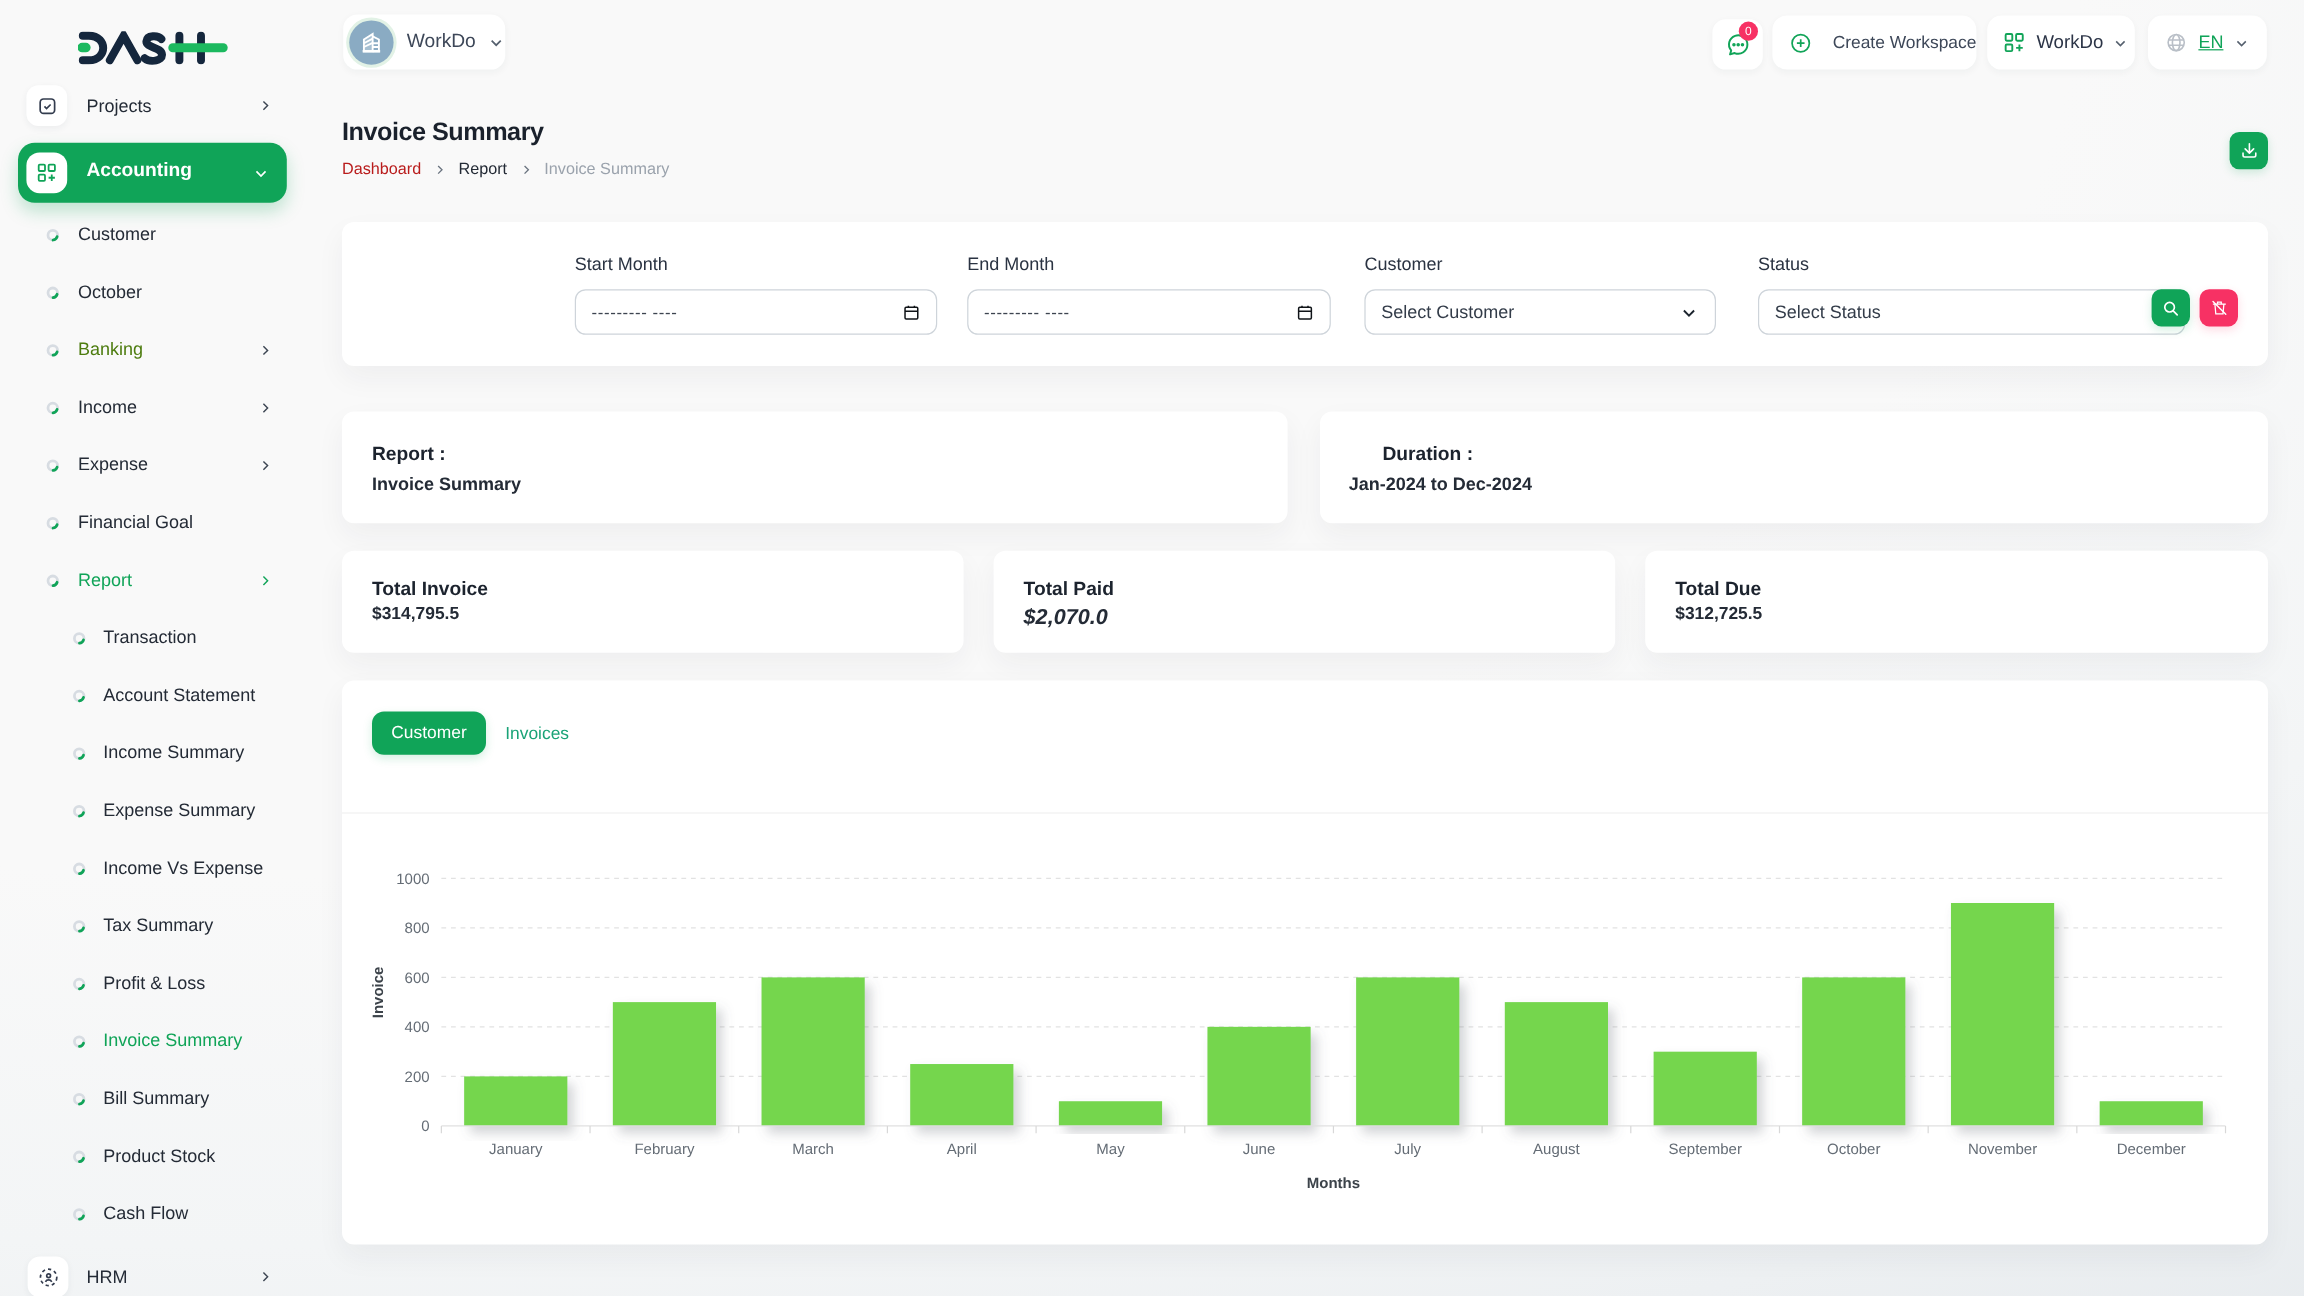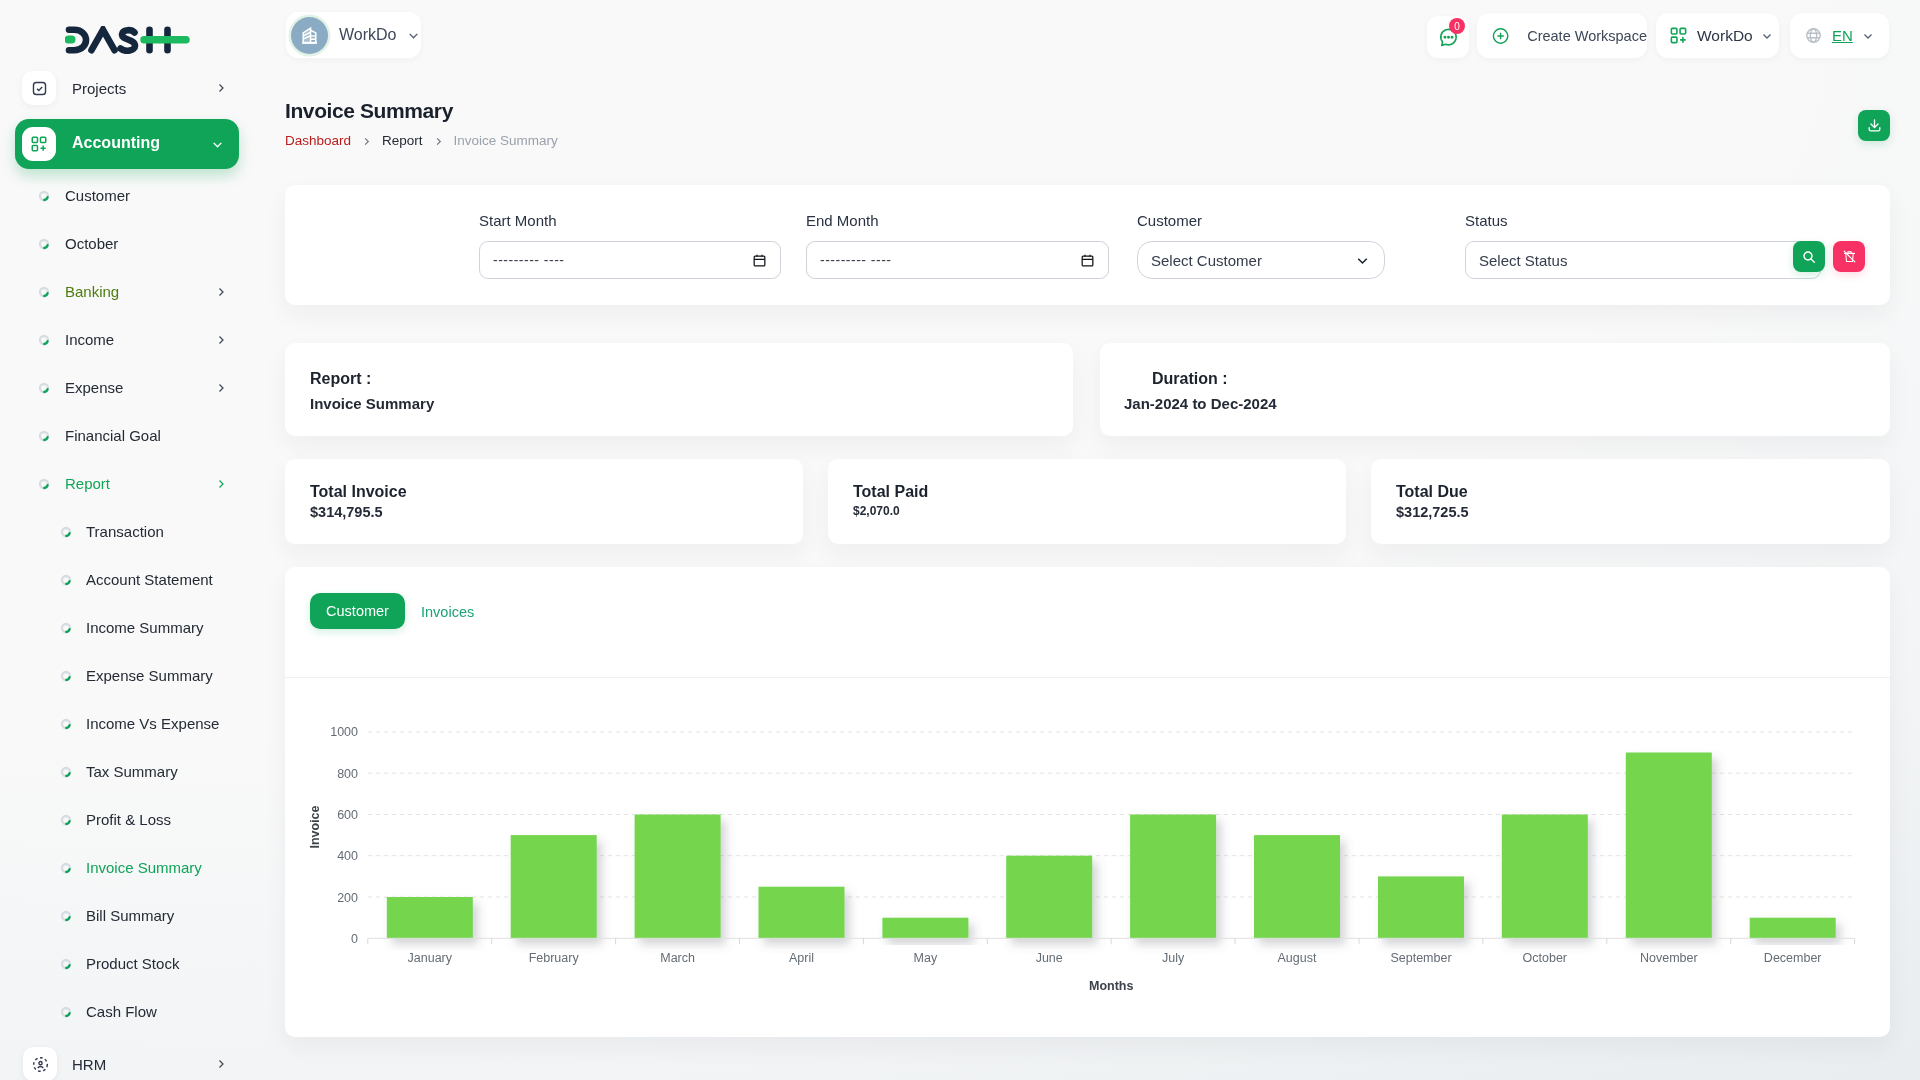--- a/index.html
+++ b/index.html
@@ -263,21 +263,21 @@
       <path d="M3.5,10.2 H20.5 M8,2.8 V6 M16,2.8 V6"></path>
     </svg>
 </div>
 <div class="abs inputbox" style="left:806px;top:241px;width:303px;">
   <span class="dashes">--------- ----</span>
   <svg class="cal" width="15" height="15" viewBox="0 0 24 24" fill="none" stroke="#101418" stroke-width="2">
       <rect x="3.5" y="5" width="17" height="15.5" rx="1.5"></rect>
       <path d="M3.5,10.2 H20.5 M8,2.8 V6 M16,2.8 V6"></path>
     </svg>
 </div>
-<div class="abs inputbox" style="left:1137px;top:241px;width:248px;border-radius:15px;">
+<div class="abs inputbox" style="left:1137px;top:241px;width:293px;">
   <span style="font-size:15px;color:#333c49;">Select Customer</span>
   <svg class="cal" width="17" height="17" viewBox="0 0 24 24" fill="none" stroke="#1c242e" stroke-width="2.2">
       <polyline points="6,9.5 12,15.5 18,9.5"></polyline>
     </svg>
 </div>
 <div class="abs inputbox" style="left:1465px;top:241px;width:356px;">
   <span style="font-size:15px;color:#333c49;">Select Status</span>
   <svg class="cal" width="17" height="17" viewBox="0 0 24 24" fill="none" stroke="#1c242e" stroke-width="2.2">
       <polyline points="6,9.5 12,15.5 18,9.5"></polyline>
     </svg>
@@ -302,21 +302,21 @@
 <div class="abs" style="left:310px;top:395px;font-size:15px;font-weight:700;color:#242b36;">Invoice Summary</div>
 <div class="abs" style="left:1124px;top:370px;font-size:16px;font-weight:700;color:#1c232e;margin-left:28px;">Duration :</div>
 <div class="abs" style="left:1124px;top:395px;font-size:15px;font-weight:700;color:#242b36;">Jan-2024 to Dec-2024</div>
 
 <div class="card" style="left:285px;top:459px;width:518px;height:85px;"></div>
 <div class="card" style="left:828px;top:459px;width:518px;height:85px;"></div>
 <div class="card" style="left:1371px;top:459px;width:519px;height:85px;"></div>
 <div class="abs" style="left:310px;top:483px;font-size:16px;font-weight:700;color:#1c232e;">Total Invoice</div>
 <div class="abs" style="left:310px;top:504px;font-size:14.5px;font-weight:600;color:#242b36;">$314,795.5</div>
 <div class="abs" style="left:853px;top:483px;font-size:16px;font-weight:700;color:#1c232e;">Total Paid</div>
-<div class="abs" style="left:853px;top:504px;font-size:12px;font-weight:600;color:#242b36;">$2,070.0</div>
+<div class="abs" style="left:853px;top:504px;font-size:18px;font-weight:600;color:#242b36;font-style:italic;">$2,070.0</div>
 <div class="abs" style="left:1396px;top:483px;font-size:16px;font-weight:700;color:#1c232e;">Total Due</div>
 <div class="abs" style="left:1396px;top:504px;font-size:14.5px;font-weight:600;color:#242b36;">$312,725.5</div>
 
 <div class="card" style="left:285px;top:567px;width:1605px;height:470px;"></div>
 <div class="abs" style="left:310px;top:593px;width:95px;height:36px;border-radius:10px;background:#10a458;display:flex;align-items:center;justify-content:center;color:#fff;font-size:14.5px;box-shadow:0 3px 8px rgba(16,164,88,.18);">Customer</div>
 <div class="abs" style="left:421px;top:604px;font-size:14.5px;color:#1aa377;">Invoices</div>
 <div class="abs" style="left:285px;top:677px;width:1605px;height:1px;background:#f0f0f0;"></div>
 
 <svg class="abs" style="left:285px;top:567px" width="1605" height="470" viewBox="0 0 1605 470">
 <defs>

